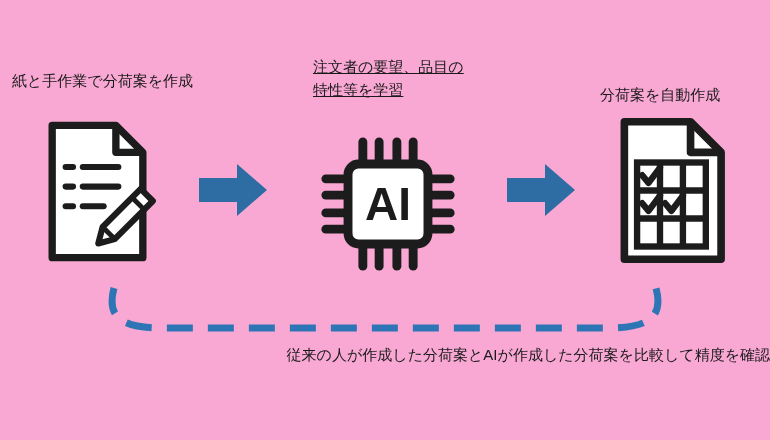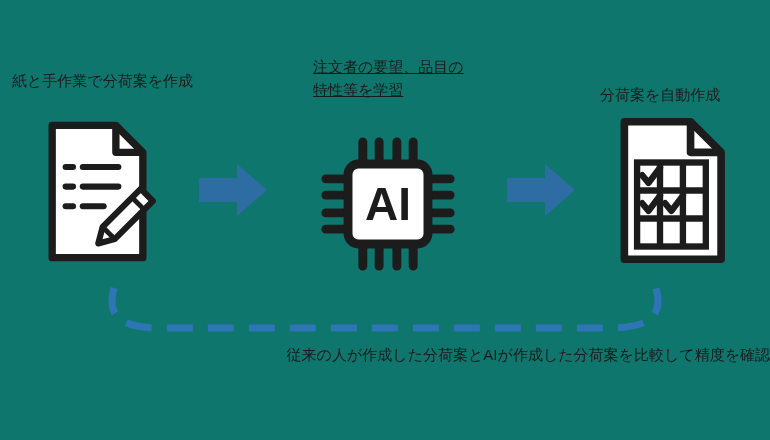--- a/index.html
+++ b/index.html
@@ -1,21 +1,21 @@
 <!DOCTYPE html>
 <html><head>
 <meta charset="utf-8">
 <style>
   html, body { margin: 0; padding: 0; background: #ffffff; }
   body { font-family: "Liberation Sans", "DejaVu Sans", sans-serif; }
   .canvas {
     position: relative;
     width: 770px;
     height: 440px;
-    background: #0f766e;
+    background: #f9a8d4;
     overflow: hidden;
   }
   .label {
     position: absolute;
     color: #1a1a1a;
     font-size: 15px;
     line-height: 1.5;
     white-space: pre-line;
   }
   .label-1 { left: 12px;  top: 70px;  width: 215px; }

